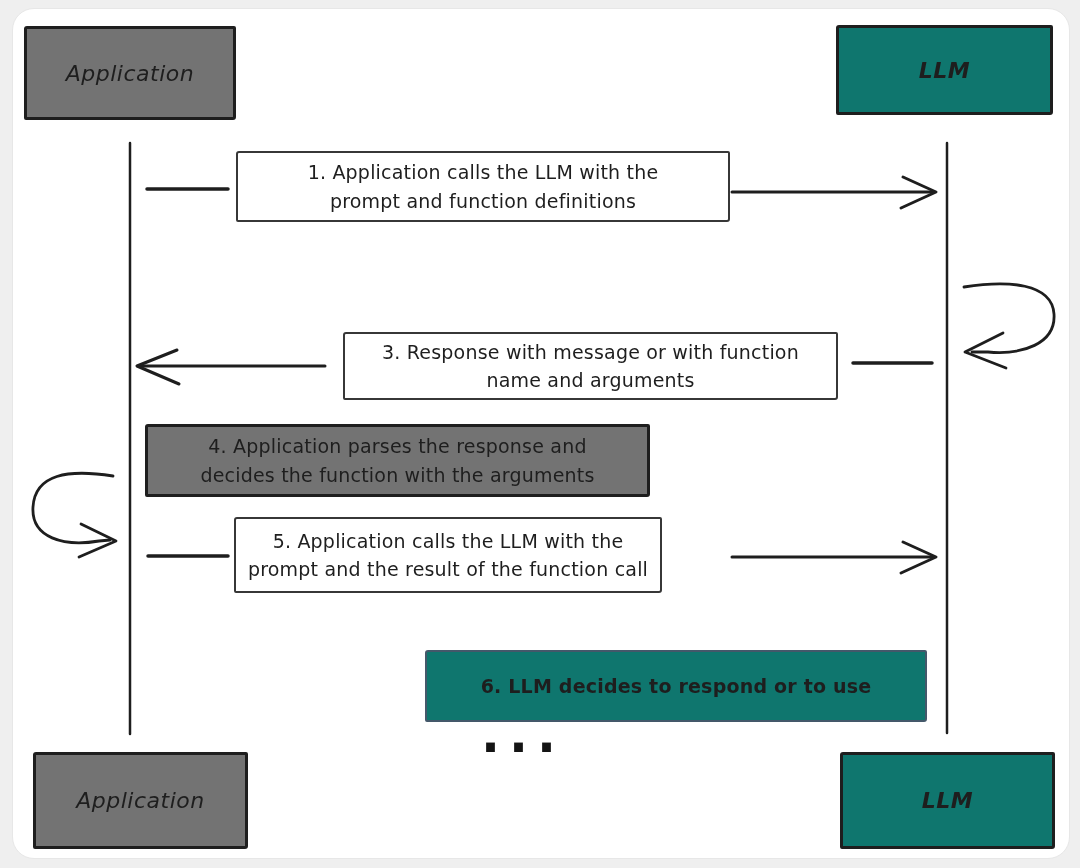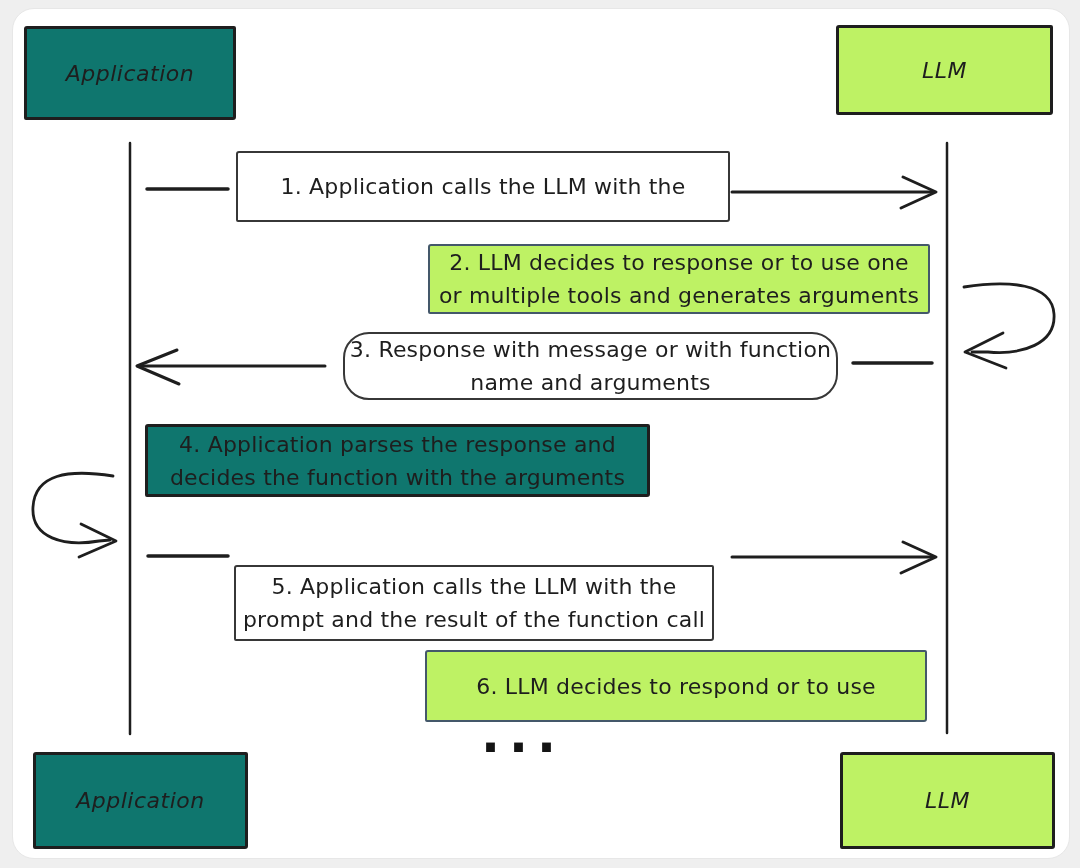--- a/index.html
+++ b/index.html
@@ -29,27 +29,27 @@
     line-height: 1.5;
   }
   .actor {
     border: 3px solid #1e1e1e;
     font-size: 22px;
     font-style: italic;
     letter-spacing: 0.5px;
   }
   .msg {
     border: 2px solid #373737;
-    font-size: 22px;
+    font-size: 19px;
     letter-spacing: 0.2px;
   }
   .msg.thick { border-width: 3px; border-color: #1e1e1e; }
   .msg.blue-border { border-color: #44586a; }
-  .fill-app  { background: #0f766e; }
-  .fill-llm  { background: #bef264; }
+  .fill-app  { background: #737373; }
+  .fill-llm  { background: #0f766e; font-weight: bold; }
   .fill-plain{ background: #ffffff; }
   .ln { display: block; white-space: nowrap; }
   .ellipsis {
     position: absolute;
     font-size: 50px; font-weight: bold;
     letter-spacing: 9px;
     color: #141414;
   }
   svg { display: block; }
   svg path, svg line { stroke: #1e1e1e; fill: none; stroke-linecap: round; stroke-linejoin: round; }
@@ -89,38 +89,35 @@
     <div class="box actor fill-app" style="left:24px; top:26px; width:212px; height:94px;">
       <span>Application</span>
     </div>
 
     <div class="box actor fill-llm" style="left:836px; top:25px; width:217px; height:90px;">
       <span>LLM</span>
     </div>
 
     <div class="box msg fill-plain" style="left:236px; top:151px; width:494px; height:71px;">
       <span class="ln">1. Application calls the LLM with the</span>
+      <span class="ln">prompt and function definitions</span>
     </div>
 
-    <div class="box msg fill-llm blue-border" style="left:428px; top:244px; width:502px; height:70px;">
-      <span class="ln">2. LLM decides to response or to use one</span>
-      <span class="ln">or multiple tools and generates arguments</span>
-    </div>
 
-    <div class="box msg fill-plain" style="left:343px; top:332px; width:495px; height:68px;border-radius:26px;">
+    <div class="box msg fill-plain" style="left:343px; top:332px; width:495px; height:68px;">
       <span class="ln">3. Response with message or with function</span>
       <span class="ln">name and arguments</span>
     </div>
 
     <div class="box msg thick fill-app" style="left:145px; top:424px; width:505px; height:73px;">
       <span class="ln">4. Application parses the response and</span>
       <span class="ln">decides the function with the arguments</span>
     </div>
 
-    <div class="box msg fill-plain" style="left:234px; top:517px; width:480px; height:76px;margin-top:48px;">
+    <div class="box msg fill-plain" style="left:234px; top:517px; width:428px; height:76px;">
       <span class="ln">5. Application calls the LLM with the</span>
       <span class="ln">prompt and the result of the function call</span>
     </div>
 
     <div class="box msg fill-llm blue-border" style="left:425px; top:613px; width:502px; height:72px;margin-top:37px;">
       <span class="ln">6. LLM decides to respond or to use</span>
     </div>
 
     <div class="ellipsis" style="left:468px; top:706px; width:110px; text-align:center;">...</div>
 

